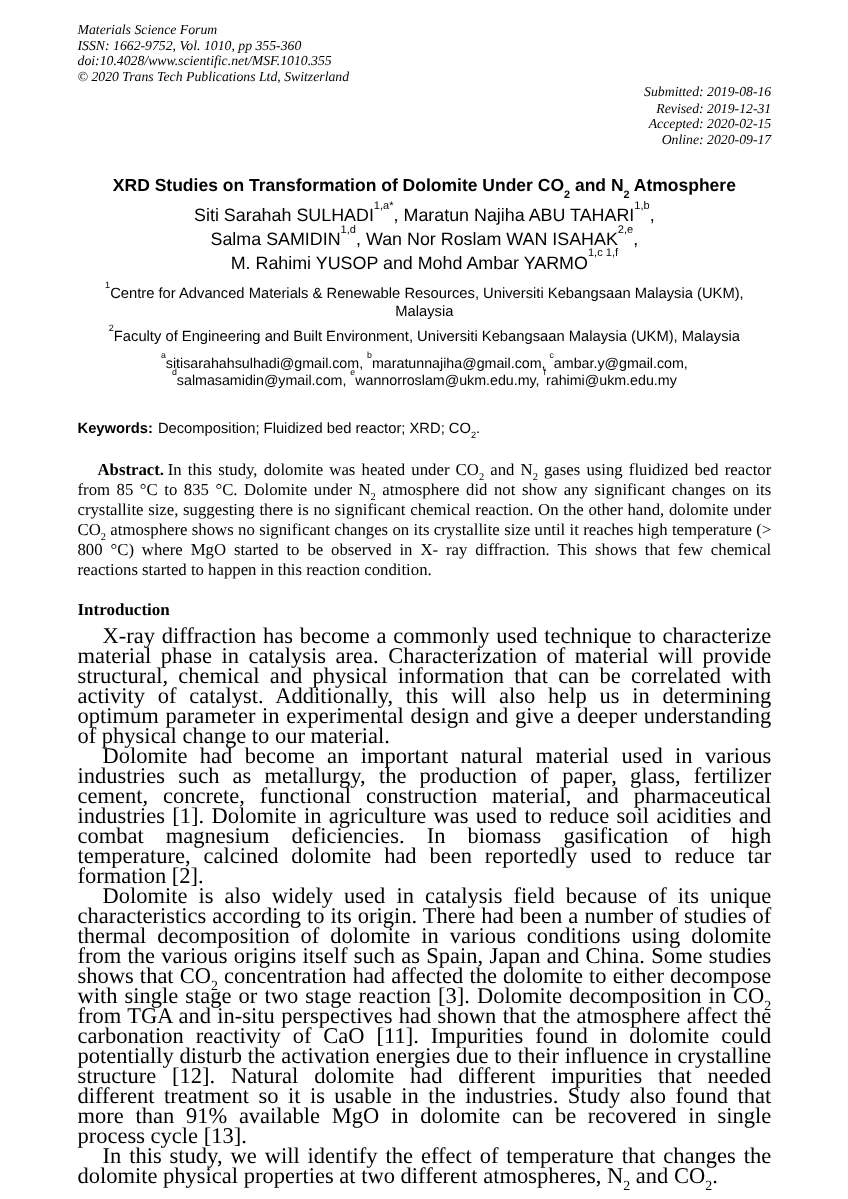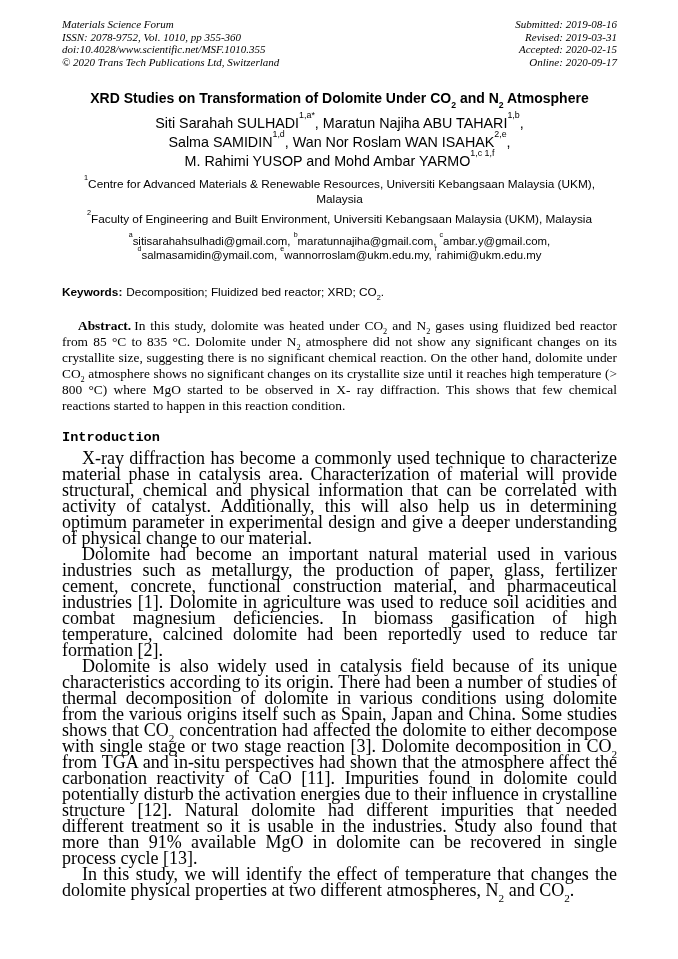--- a/index.html
+++ b/index.html
@@ -27,20 +27,21 @@
     top: 0.15em;
   }
   
   .hdr {
     display: flex;
     justify-content: space-between;
     font-family: "Liberation Serif", "DejaVu Serif", serif;
     font-style: italic;
     font-size: 11px;
     line-height: 12.5px;
+    flex-direction: column;
   }
   .hdr-right { text-align: right; }
   
   .title {
     margin: 20px 0 6px 0;
     font-family: "Liberation Sans", "DejaVu Sans", sans-serif;
     font-weight: bold;
     font-size: 14px;
     line-height: 20px;
     text-align: center;
@@ -81,21 +82,21 @@
   .abstract {
     margin: 19px 0 0 0;
     font-family: "Liberation Serif", "DejaVu Serif", serif;
     font-size: 13.4px;
     line-height: 16px;
     text-align: justify;
   }
   .abs-label { font-weight: bold; margin-right: 3px; margin-left: 16px; }
   .section-heading {
     margin: 15px 0 4px 0;
-    font-family: Liberation Mono, monospace;
+    font-family: Liberation Serif, serif;
     font-weight: bold;
     font-size: 13.6px;
     line-height: 17px;
   }
   .body-para {
     margin: 0;
     font-family: "Liberation Serif", "DejaVu Serif", serif;
     font-size: 18px;
     line-height: 16px;
     text-align: justify;
@@ -103,27 +104,27 @@
   }
 </style>
 </head>
 <body>
 
 <div class="page">
 
   <div class="hdr">
     <div class="hdr-left">
       <div>Materials Science Forum</div>
-      <div>ISSN: 2078-9752, Vol. 1010, pp 355-360</div>
+      <div>ISSN: 1662-9752, Vol. 1010, pp 355-360</div>
       <div>doi:10.4028/www.scientific.net/MSF.1010.355</div>
       <div>© 2020 Trans Tech Publications Ltd, Switzerland</div>
     </div>
     <div class="hdr-right">
       <div>Submitted: 2019-08-16</div>
-      <div>Revised: 2019-03-31</div>
+      <div>Revised: 2019-12-31</div>
       <div>Accepted: 2020-02-15</div>
       <div>Online: 2020-09-17</div>
     </div>
   </div>
 
   <h1 class="title">XRD Studies on Transformation of Dolomite Under CO<sub>2</sub> and N<sub>2</sub> Atmosphere</h1>
 
   <div class="authors">
     <div>Siti Sarahah SULHADI<sup>1,a*</sup>, Maratun Najiha ABU TAHARI<sup>1,b</sup>,</div>
     <div>Salma SAMIDIN<sup>1,d</sup>, Wan Nor Roslam WAN ISAHAK<sup>2,e</sup>,</div>

